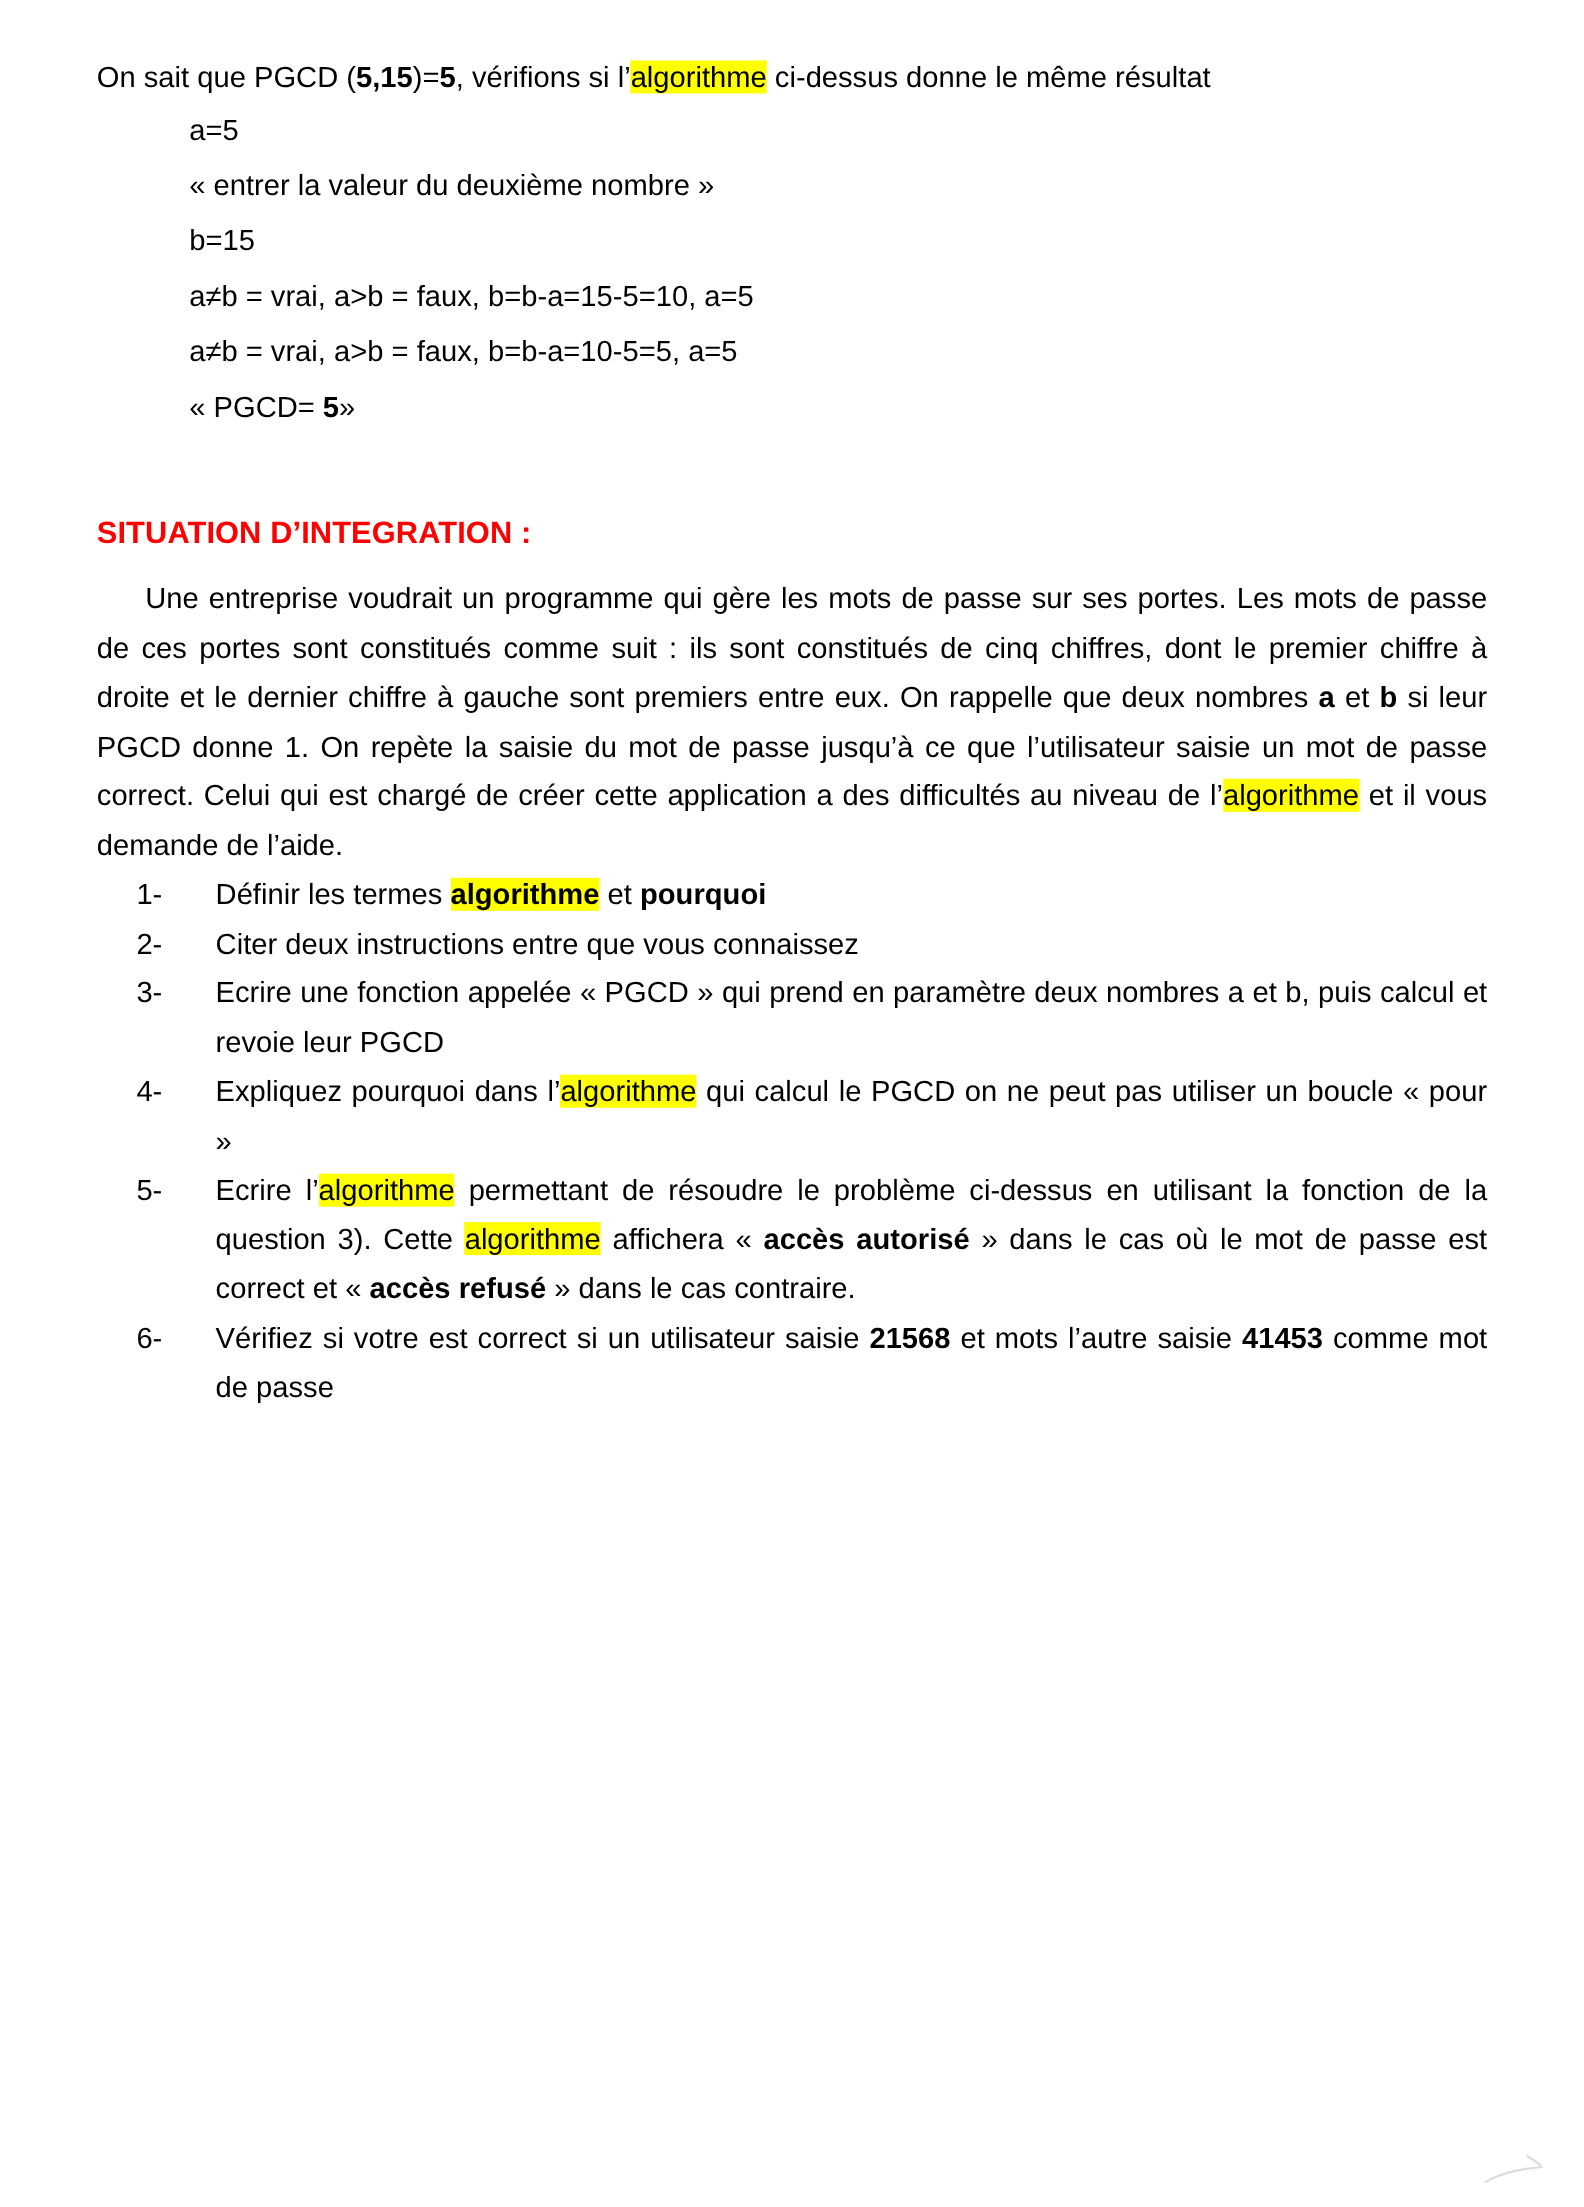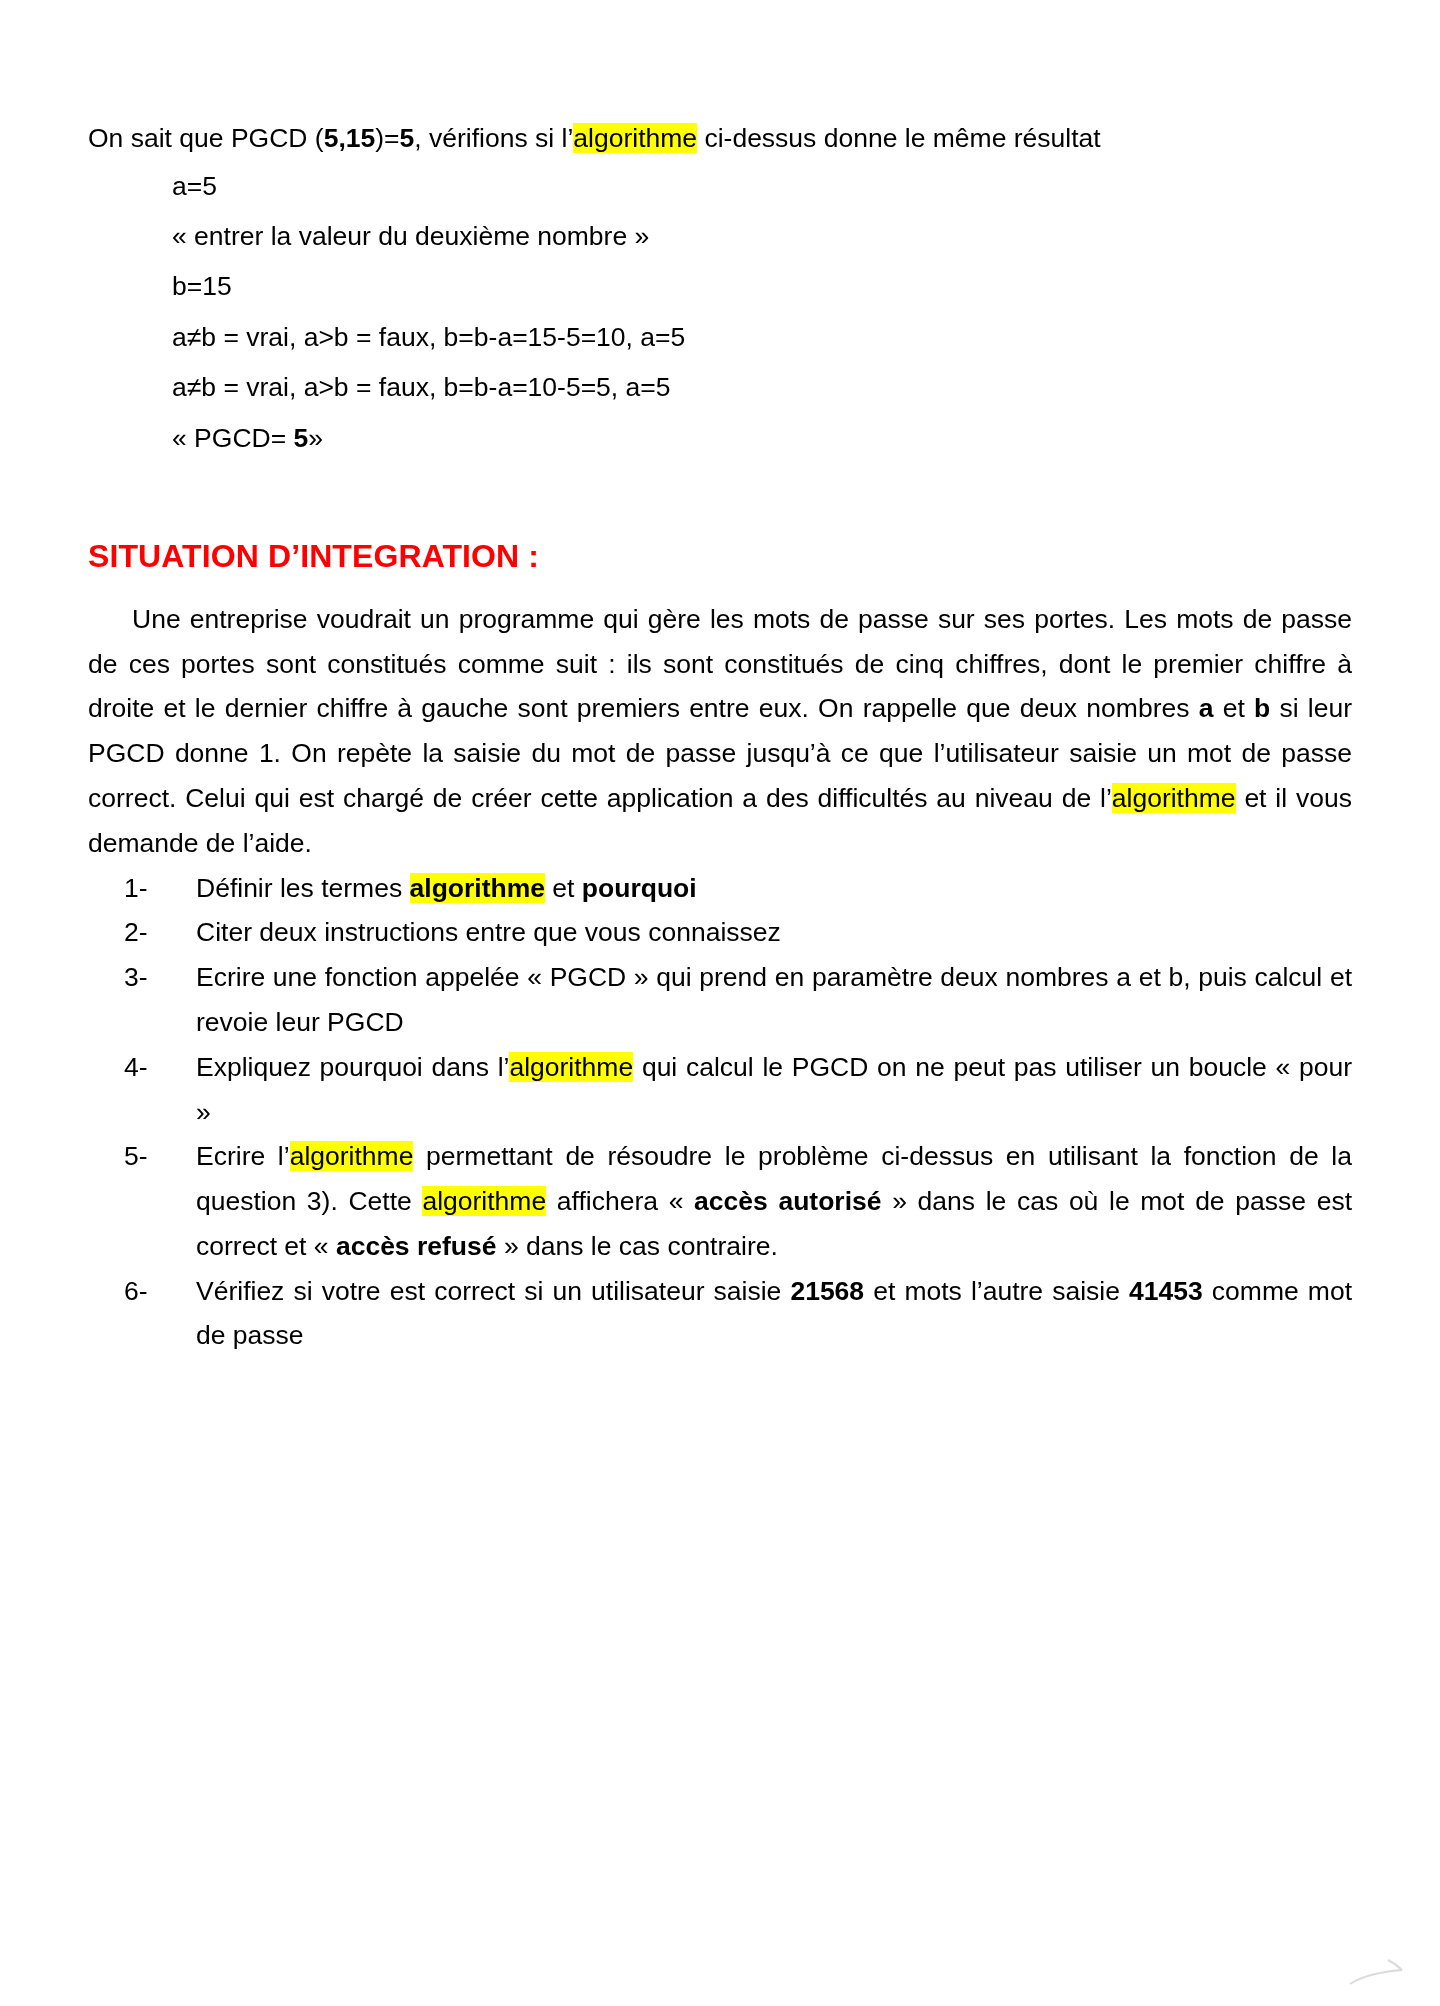--- a/index.html
+++ b/index.html
@@ -10,21 +10,21 @@
   body {
     font-family: "Liberation Sans", sans-serif;
     color: #000000;
   }
   .page {
     position: relative;
     width: 1440px;
     height: 2006px;
     background: #ffffff;
     box-sizing: border-box;
-    padding: 116px 88px 0 88px;
+    padding: 48px 88px 0 88px;
     overflow: hidden;
   }
   .doc-body {
     font-size: 26.5px;
     line-height: 1.69;
   }
   p.para {
     margin: 0 0 0 0;
     text-align: justify;
     text-justify: inter-word;
@@ -45,21 +45,21 @@
   }
   .hl {
     background: #ffff00;
   }
   b, .b {
     font-weight: bold;
   }
   .section-heading {
     color: #ff0000;
     font-weight: bold;
-    font-size: 32px;
+    font-size: 28px;
     margin: 0;
     padding: 0;
     letter-spacing: 0.1px;
   }
   .heading-gap-top { height: 66px; }
   .heading-gap-bottom { height: 14px; }
   .body-para {
     text-align: justify;
     text-justify: inter-word;
     margin: 0;

